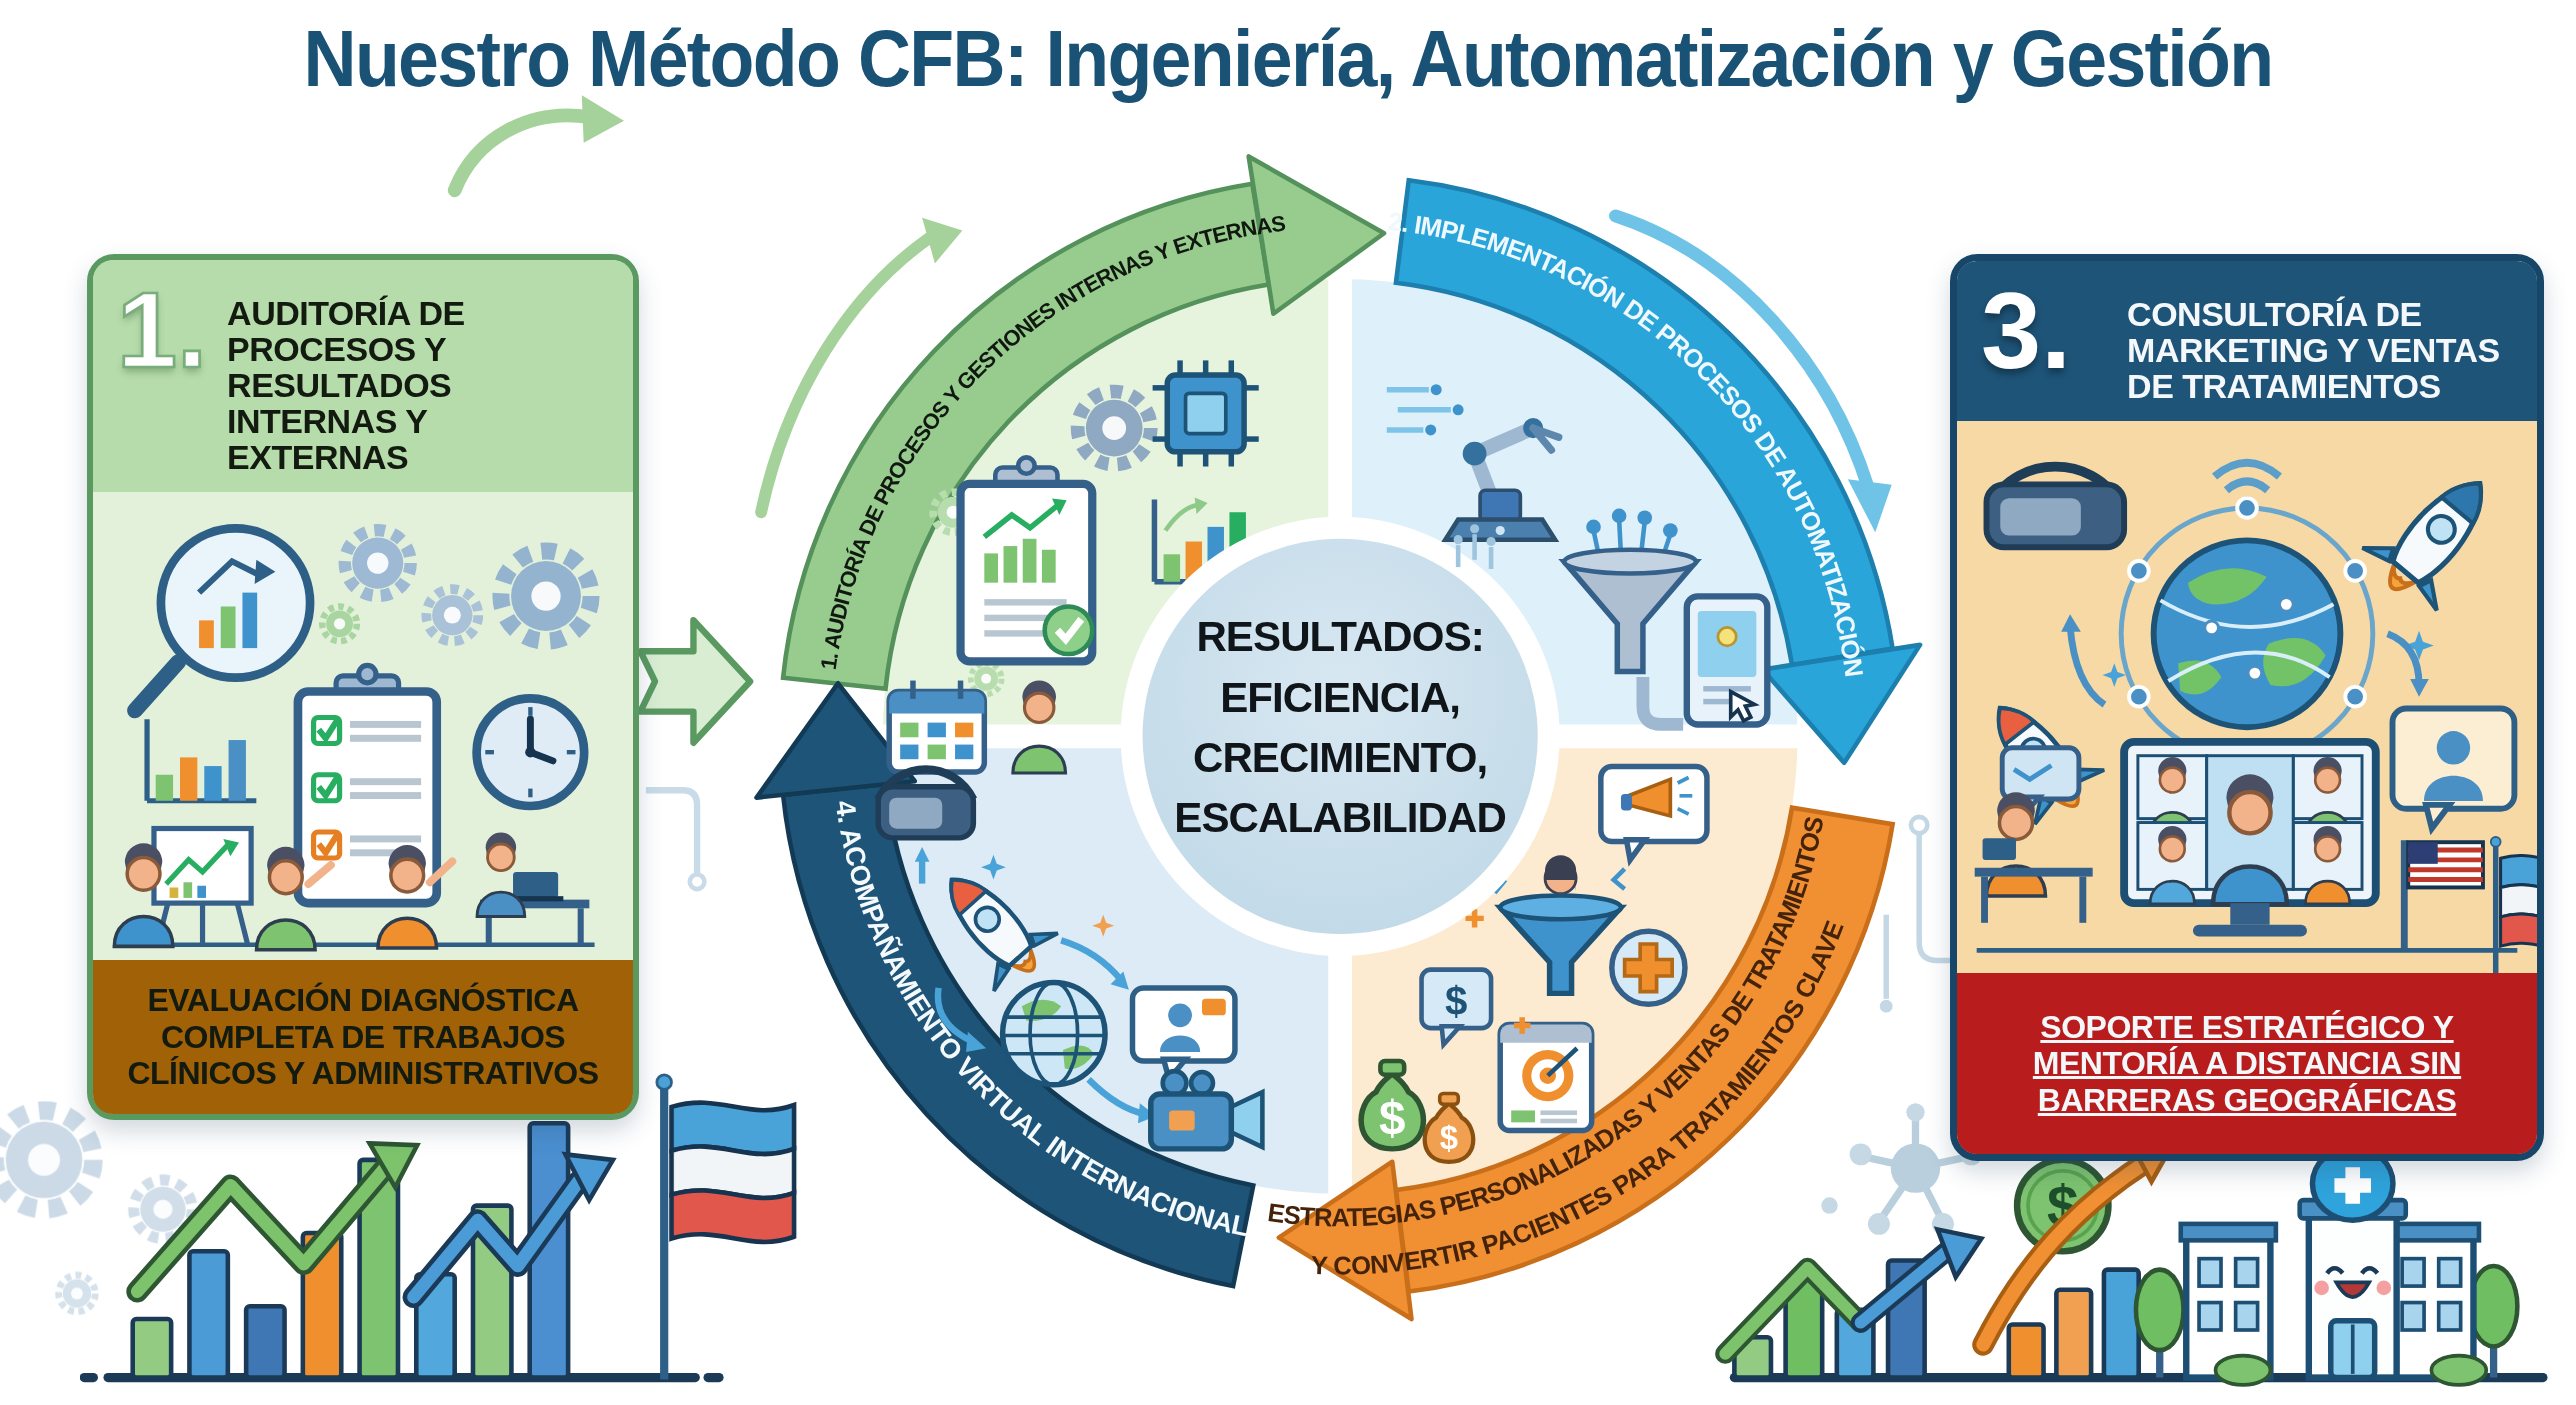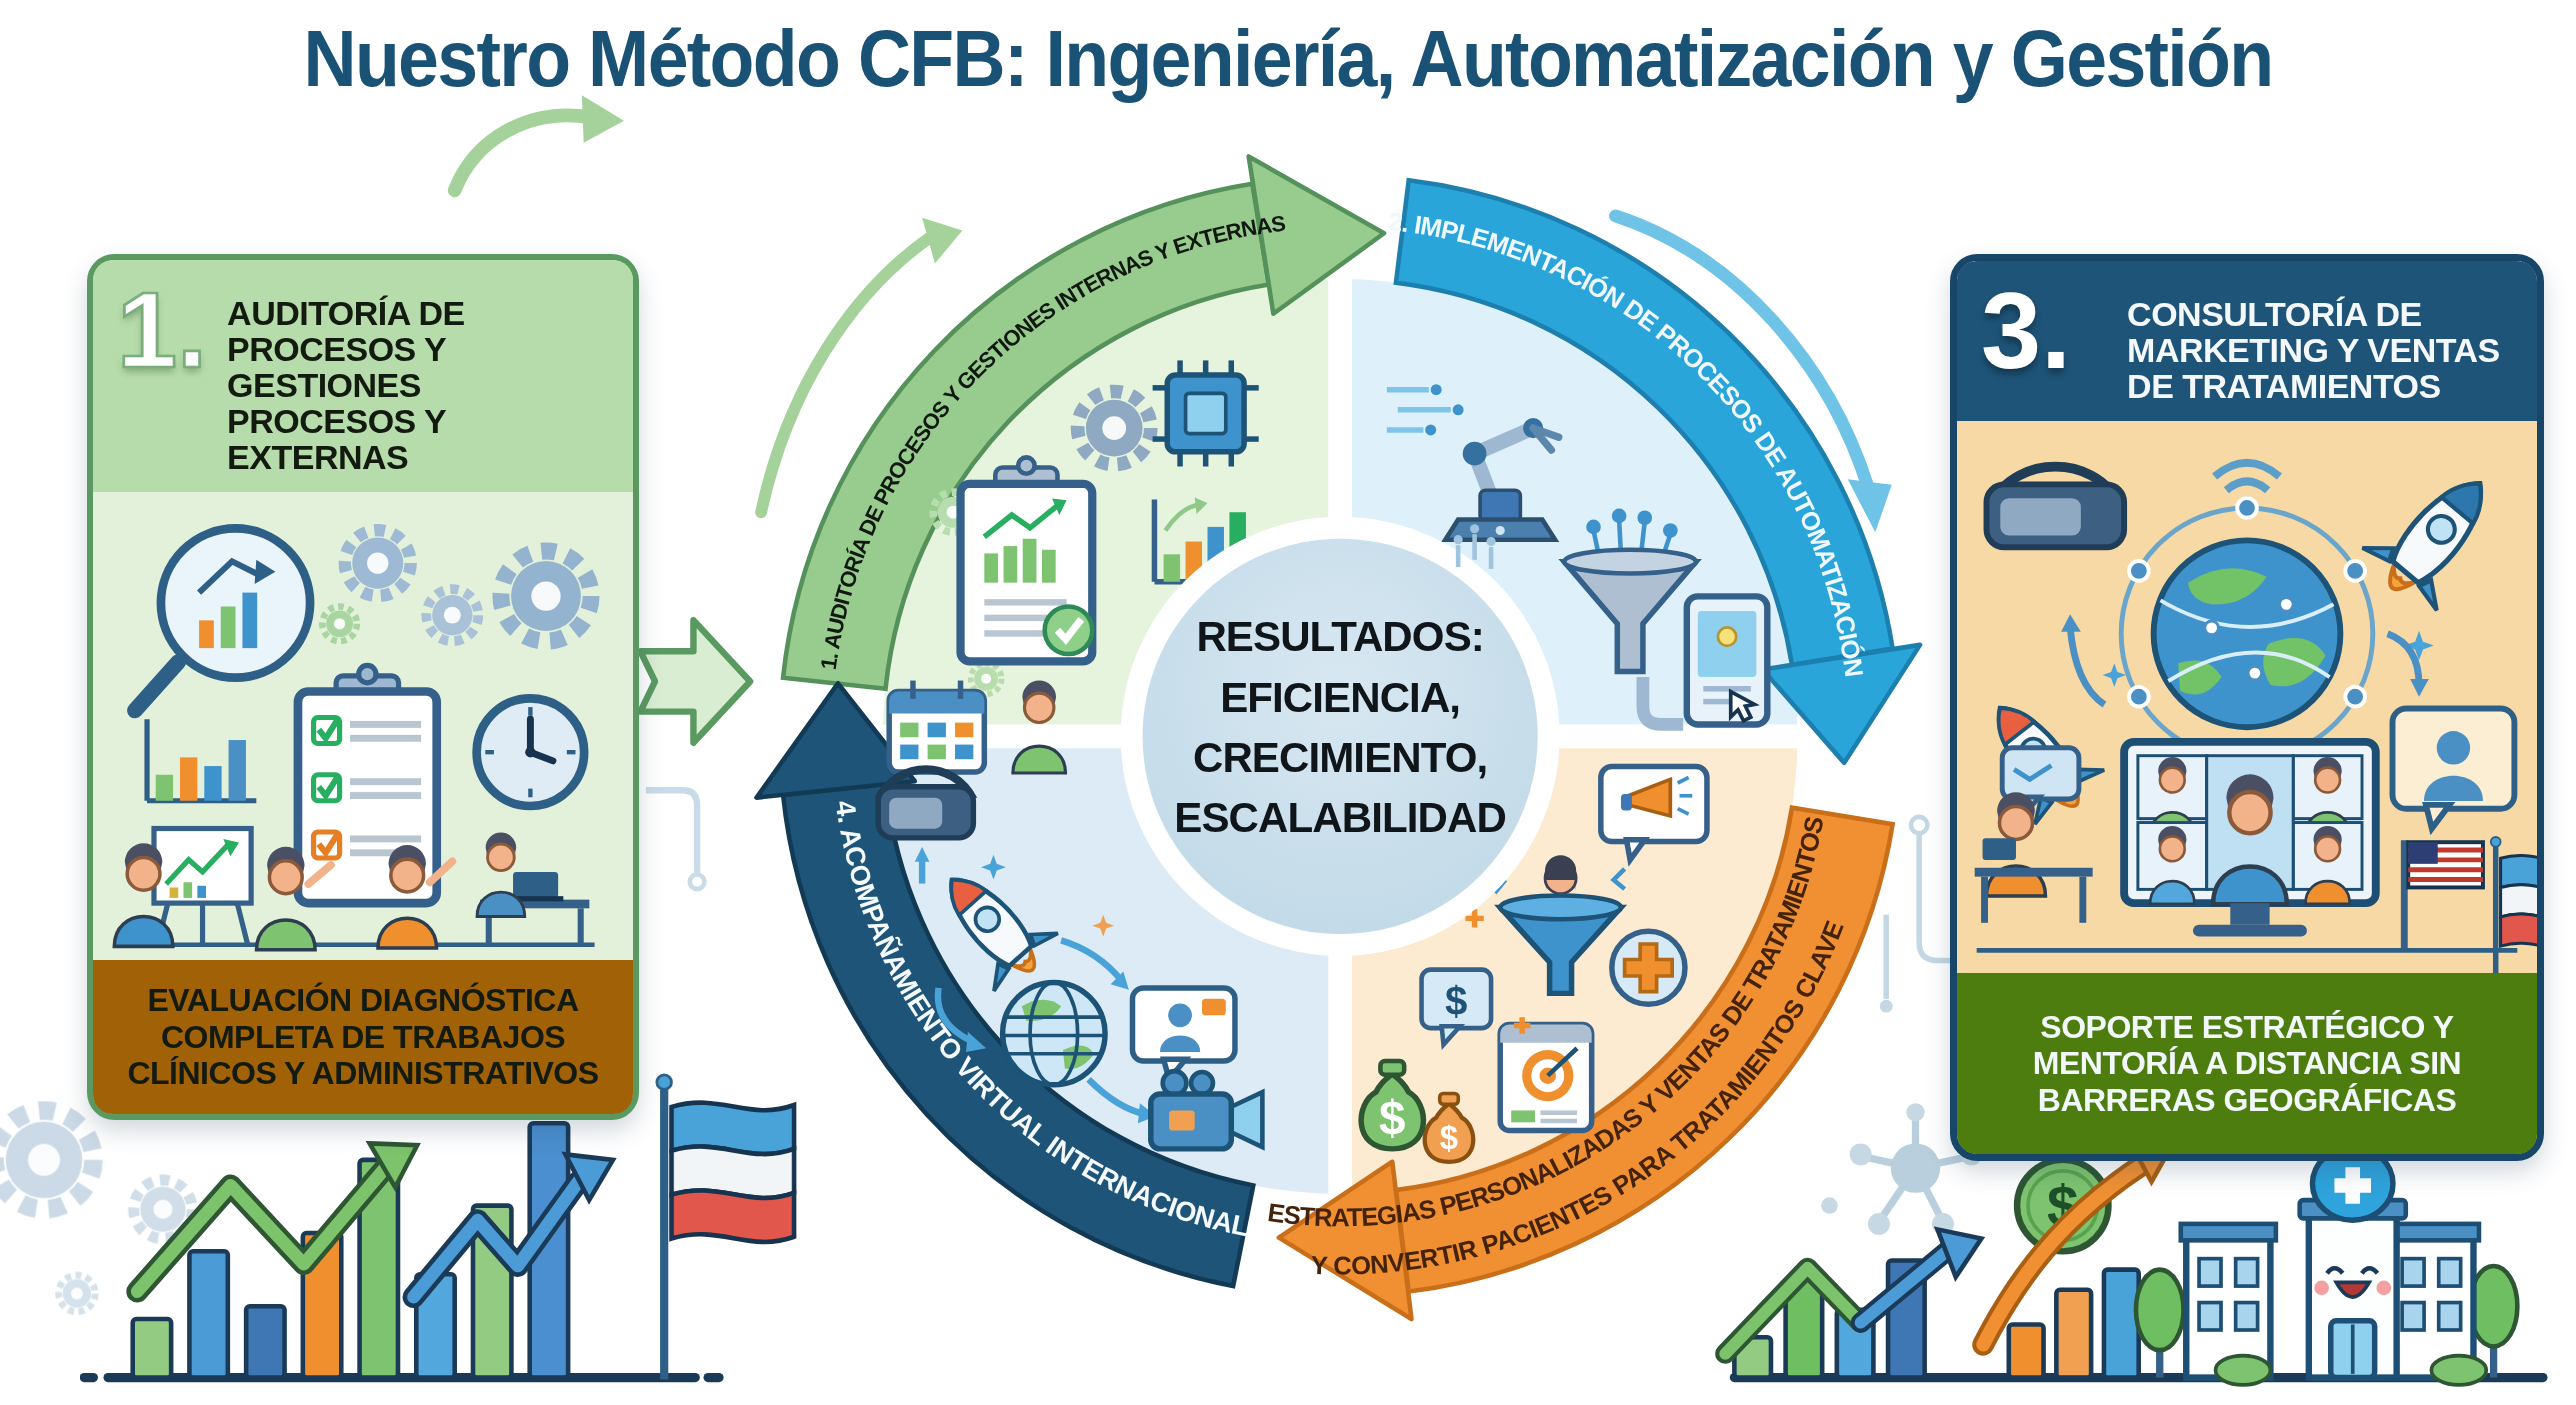--- a/index.html
+++ b/index.html
@@ -21,21 +21,21 @@
   .right .num{color:#ffffff;text-shadow:0 4.6px 7.3px rgba(0,0,0,.35);}
   .head-text{font-size:34px;font-weight:800;line-height:1.06;letter-spacing:-0.5px;padding-top:11px;}
   .left .head-text{color:#131a10;}
   .right .head-text{color:#f4f8fb;margin-left:36px;}
   .panel-body{flex:1;position:relative;}
   .panel-body svg{position:absolute;left:0;top:0;width:100%;height:100%;}
   .panel-foot{display:flex;align-items:center;justify-content:center;text-align:center;
               font-weight:800;font-size:32px;line-height:1.14;letter-spacing:-0.5px;
               padding:22px 18.3px;border-radius:0 0 20px 20px;}
   .left .panel-foot{background:#a16207;color:#131a10;min-height:110px;}
-  .right .panel-foot{background:#4d7c0f;color:#f2f7fa;min-height:137px;}
+  .right .panel-foot{background:#b91c1c;color:#f2f7fa;min-height:137px;text-decoration:underline;}
   .band-label{font-weight:800;}
   .center-line{font-size:46px;font-weight:800;fill:#10151a;letter-spacing:-1px;text-anchor:middle;}
 </style>
 </head>
 <body>
 
 <div class="canvas">
 
   <svg class="decor" viewBox="0 0 2816 1536">
     <defs>
@@ -463,21 +463,21 @@
         <ellipse cx="2688" cy="1498" rx="30" ry="16" fill="#7dc370" stroke="#2e5633" stroke-width="4"></ellipse>
       </g>
     </g>
   </svg>
 
   <h1 class="title">Nuestro Método CFB: Ingeniería, Automatización y Gestión</h1>
 
   <section class="panel left">
     <div class="panel-head">
       <span class="num">1.</span>
-      <span class="head-text">AUDITORÍA DE PROCESOS Y GESTIONES PROCESOS Y EXTERNAS</span>
+      <span class="head-text">AUDITORÍA DE PROCESOS Y RESULTADOS INTERNAS Y EXTERNAS</span>
     </div>
     <div class="panel-body">
       <svg viewBox="0 0 570 540" preserveAspectRatio="xMidYMid meet">
         <g>
           <line x1="72" y1="196" x2="22" y2="252" stroke="#2e5f86" stroke-width="18" stroke-linecap="round"></line>
           <circle cx="138" cy="128" r="86" fill="#eaf4fb" stroke="#2e5f86" stroke-width="10"></circle>
           <rect x="96" y="148" width="17" height="32" fill="#f08f2e"></rect>
           <rect x="121" y="132" width="17" height="48" fill="#7dc370"></rect>
           <rect x="146" y="116" width="17" height="64" fill="#3f93cd"></rect>
           <polyline points="96,116 134,80 166,96" fill="none" stroke="#2e5f86" stroke-width="7"></polyline>

